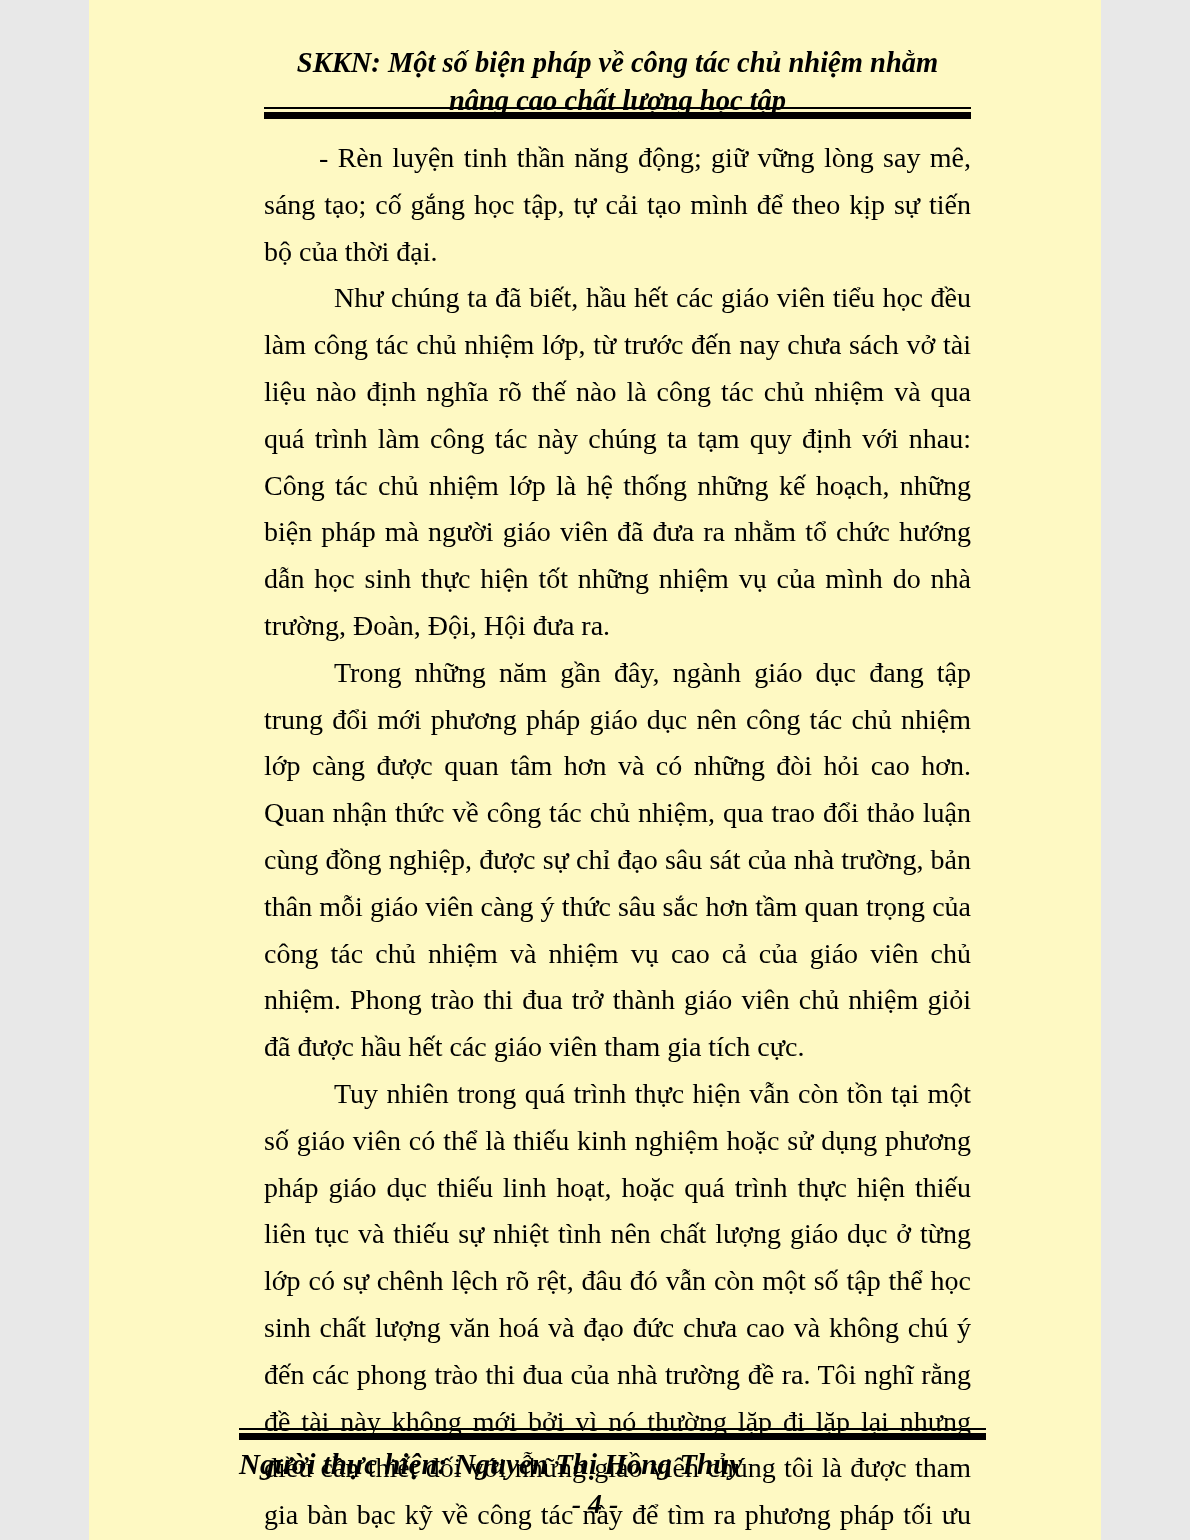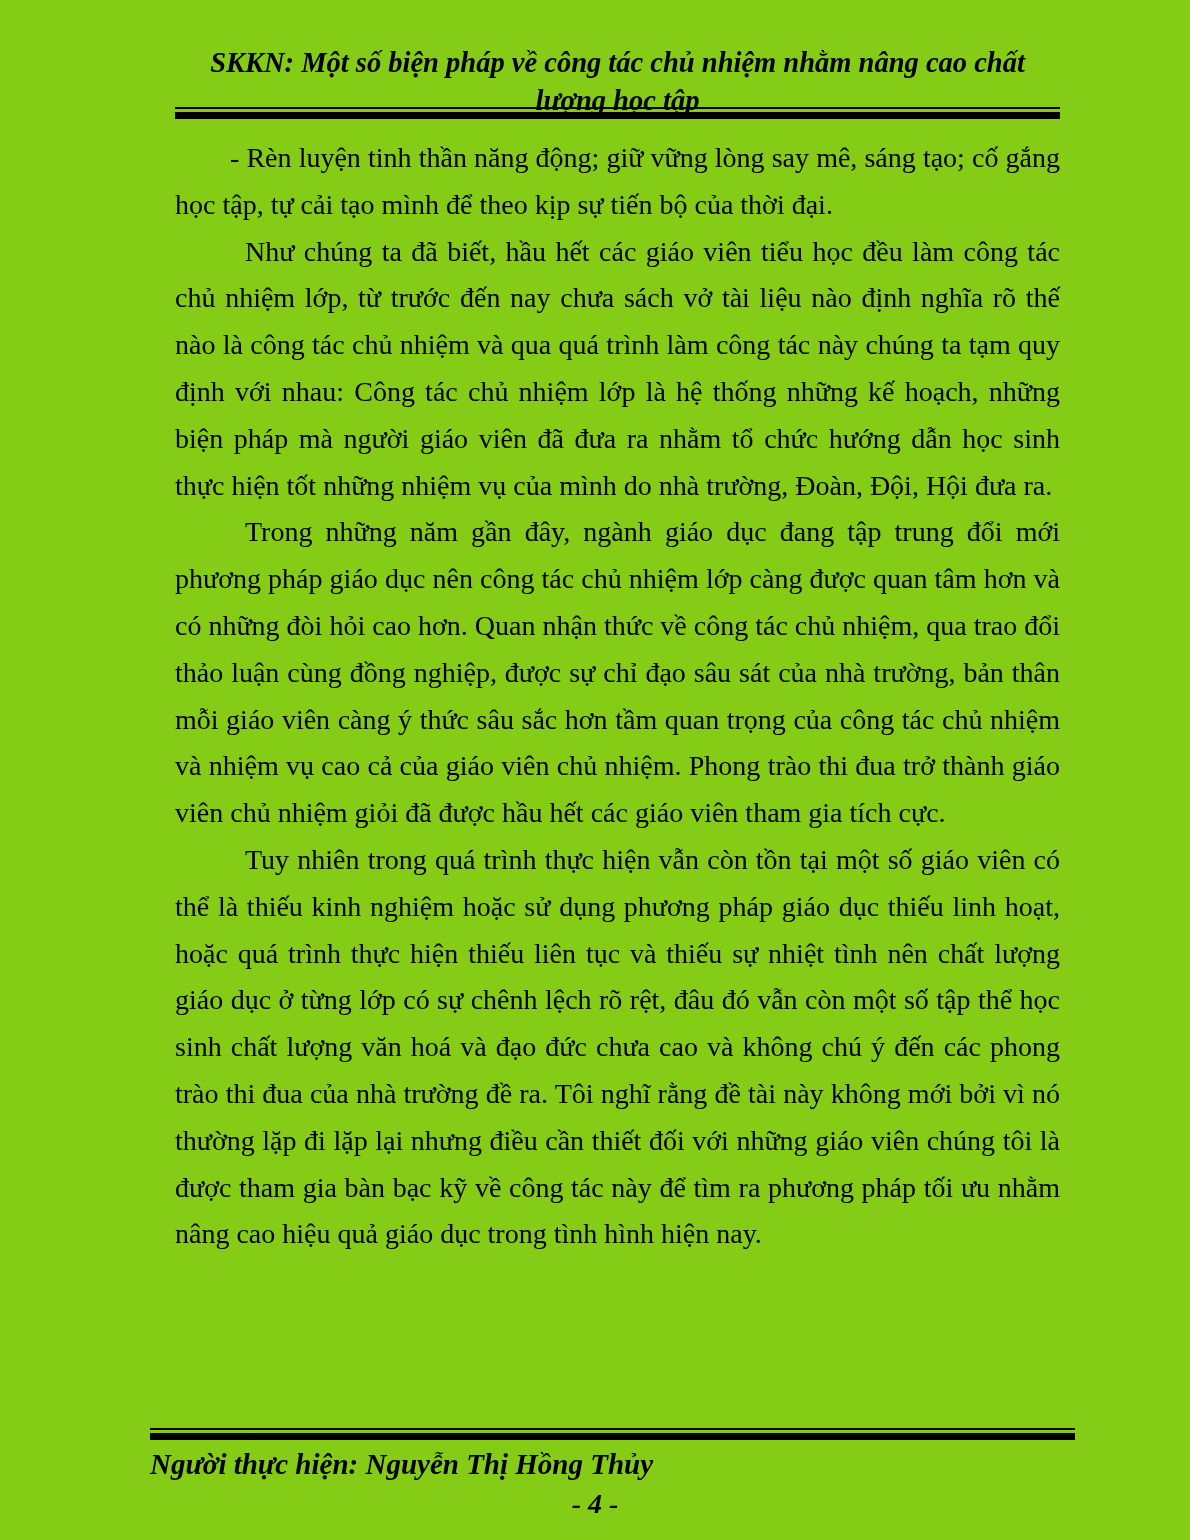--- a/index.html
+++ b/index.html
@@ -1,21 +1,21 @@
 <!DOCTYPE html>
 <html lang="vi"><head>
 <meta charset="utf-8">
 <style>
   html, body { margin: 0; padding: 0; background: #e8e8e8; }
   .page {
     position: relative;
-    width: 1190px;
+    width: 1012px;
     height: 1540px;
     margin: 0 auto;
-    background: #84cc16;
+    background: #fef9c3;
     color: #000000;
     font-family: "Liberation Serif", "DejaVu Serif", serif;
     box-sizing: border-box;
     padding: 44px 130px 0 175px;
     overflow: hidden;
   }
 
   
   .doc-header {
     font-size: 28.5px;

